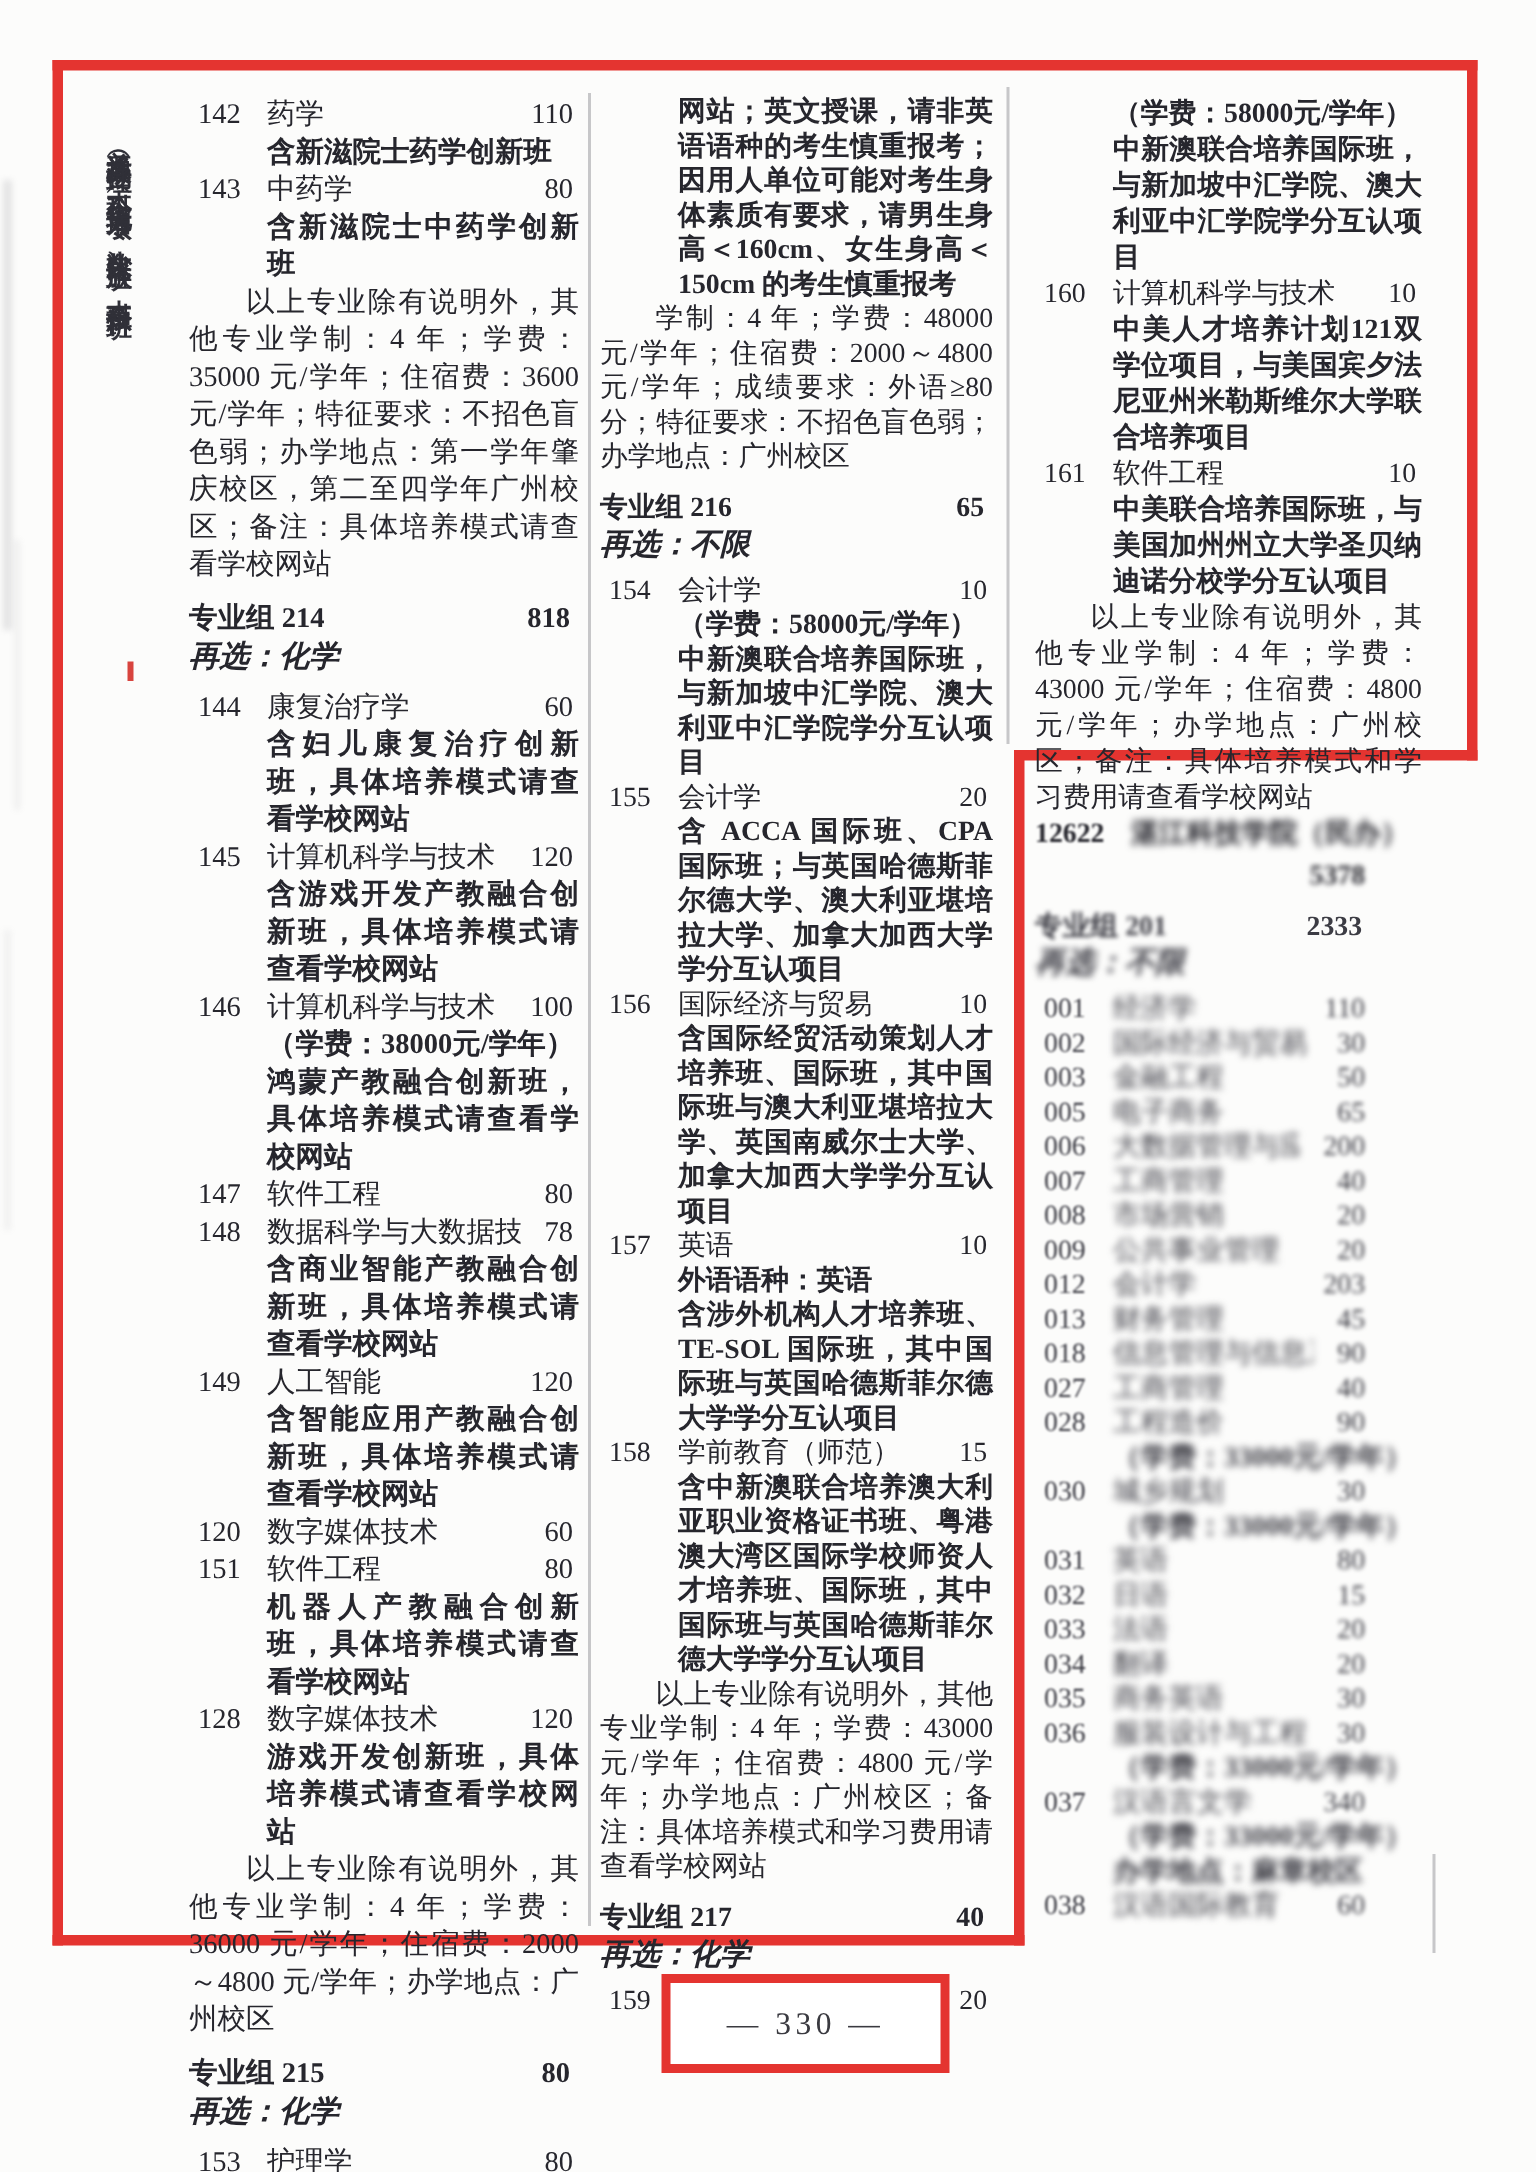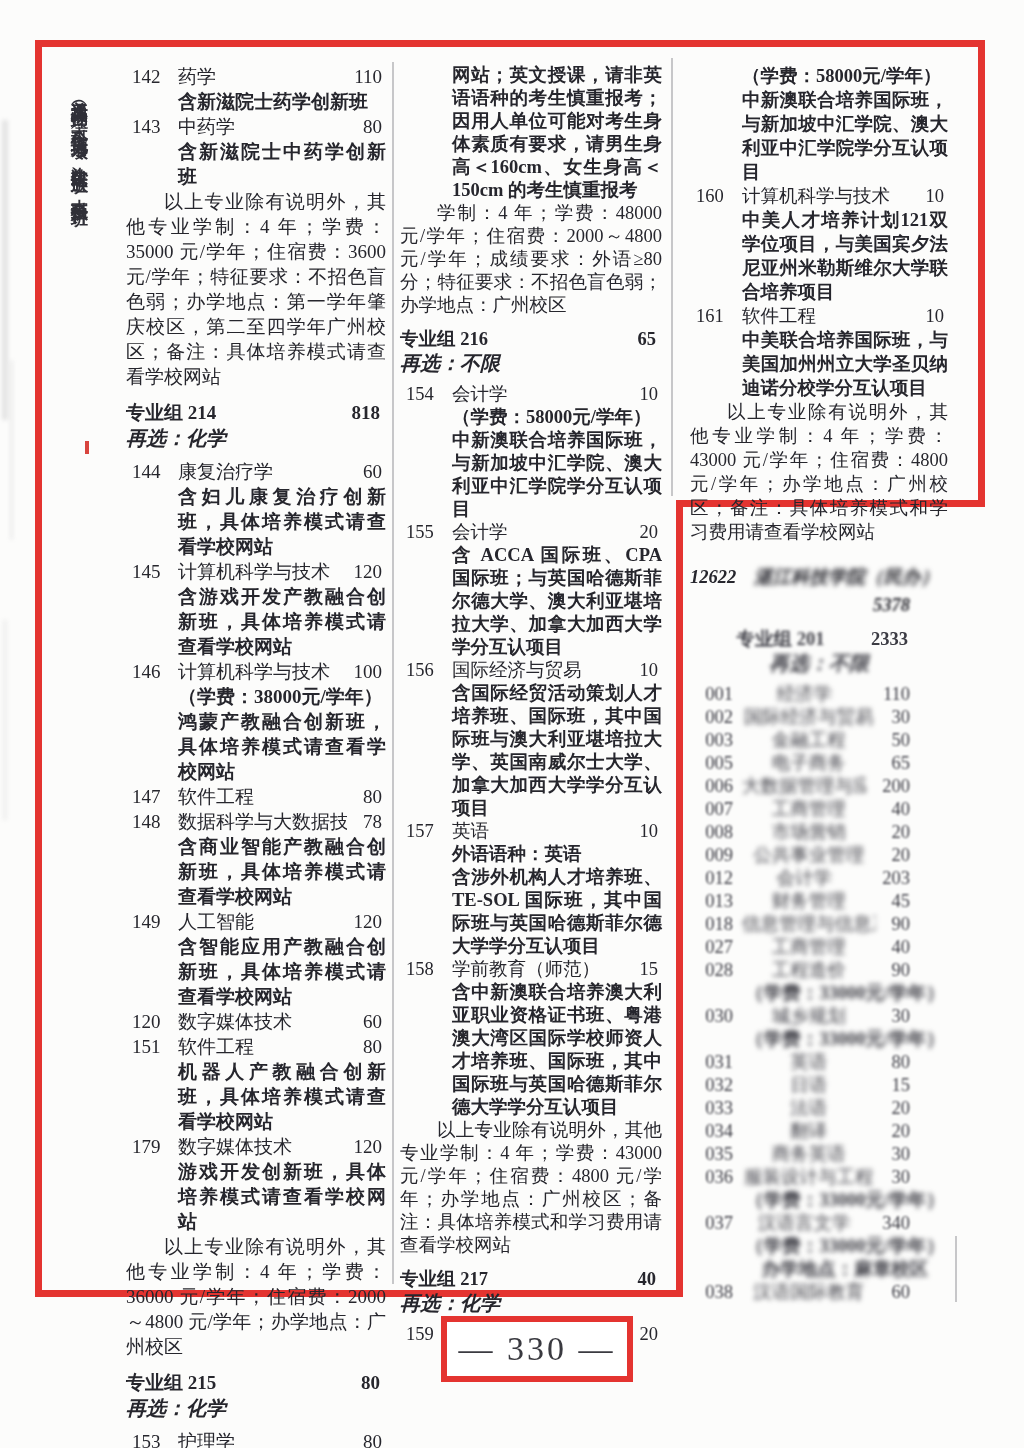--- a/index.html
+++ b/index.html
@@ -30,39 +30,39 @@
   .m-code{flex:none;width:52px;padding-left:6px;box-sizing:border-box;}
   .m-name{flex:1;white-space:nowrap;overflow:hidden;}
   .m-count{flex:none;margin-left:16px;padding-right:4px;}
   .desc{padding-left:52px;text-align:justify;font-weight:bold;}
   .note{text-indent:2em;text-align:justify;}
   .group-row{display:flex;font-weight:700;margin-top:11px;}
   .g-label{flex:1;}
   .g-count{flex:none;padding-right:6px;}
   .resel{font-weight:700;font-style:italic;font-size:20px;margin:1px 0 8px 0;}
   
-  .school{margin-top:21px;font-weight:700;font-style:italic;}
+  .school{margin-top:0;font-weight:700;}
   .school .s-row{display:flex;}
   .s-code{flex:none;width:64px;filter:blur(.7px);}
   .s-name{flex:1;filter:blur(2.6px);}
   .s-total{text-align:right;margin-right:38px;margin-top:4px;filter:blur(1.6px);}
-  .bl{line-height:23px;color:#3c3c44;text-align:center;}
+  .bl{line-height:23px;color:#3c3c44;}
   .bl .m-code{filter:blur(.8px);}
   .bl .m-name{filter:blur(2.6px);}
   .bl .m-count{filter:blur(1.3px);margin-right:34px;}
   .desc.bl{filter:blur(2.4px);}
   .group-row.bl .g-label{filter:blur(1.4px);}
   .group-row.bl .g-count{filter:blur(.5px);margin-right:34px;}
   .resel.bl{filter:blur(2.2px);}
   
   .pagebox{
     position:absolute;left:441px;top:1316px;width:192px;height:66px;
     border:6px solid #e43430;background:#fff;box-sizing:border-box;
     display:flex;align-items:center;justify-content:center;
-    font-size:34px;letter-spacing:3px;color:#3a3a40;
+    font-size:21px;letter-spacing:3px;color:#3a3a40;
   }
 </style>
 </head>
 <body>
 
 <div class="rf" style="left:35px;top:40px;width:950px;height:7px;"></div>
 <div class="rf" style="left:35px;top:40px;width:7px;height:1257px;"></div>
 <div class="rf" style="left:35px;top:1290px;width:648px;height:7px;"></div>
 <div class="rf" style="left:978px;top:40px;width:7px;height:467px;"></div>
 <div class="rf" style="left:676px;top:500px;width:309px;height:7px;"></div>
@@ -138,21 +138,21 @@
       <span class="m-name">数字媒体技术</span>
       <span class="m-count">60</span>
     </div>
     <div class="major-row">
       <span class="m-code">151</span>
       <span class="m-name">软件工程</span>
       <span class="m-count">80</span>
     </div>
     <div class="desc">机器人产教融合创新班，具体培养模式请查看学校网站</div>
     <div class="major-row">
-      <span class="m-code">179</span>
+      <span class="m-code">128</span>
       <span class="m-name">数字媒体技术</span>
       <span class="m-count">120</span>
     </div>
     <div class="desc">游戏开发创新班，具体培养模式请查看学校网站</div>
     <div class="note">以上专业除有说明外，其他专业学制：4 年；学费：36000 元/学年；住宿费：2000～4800 元/学年；办学地点：广州校区</div>
     <div class="group-row">
       <span class="g-label">专业组 215</span>
       <span class="g-count">80</span>
     </div>
     <div class="resel">再选：化学</div>

